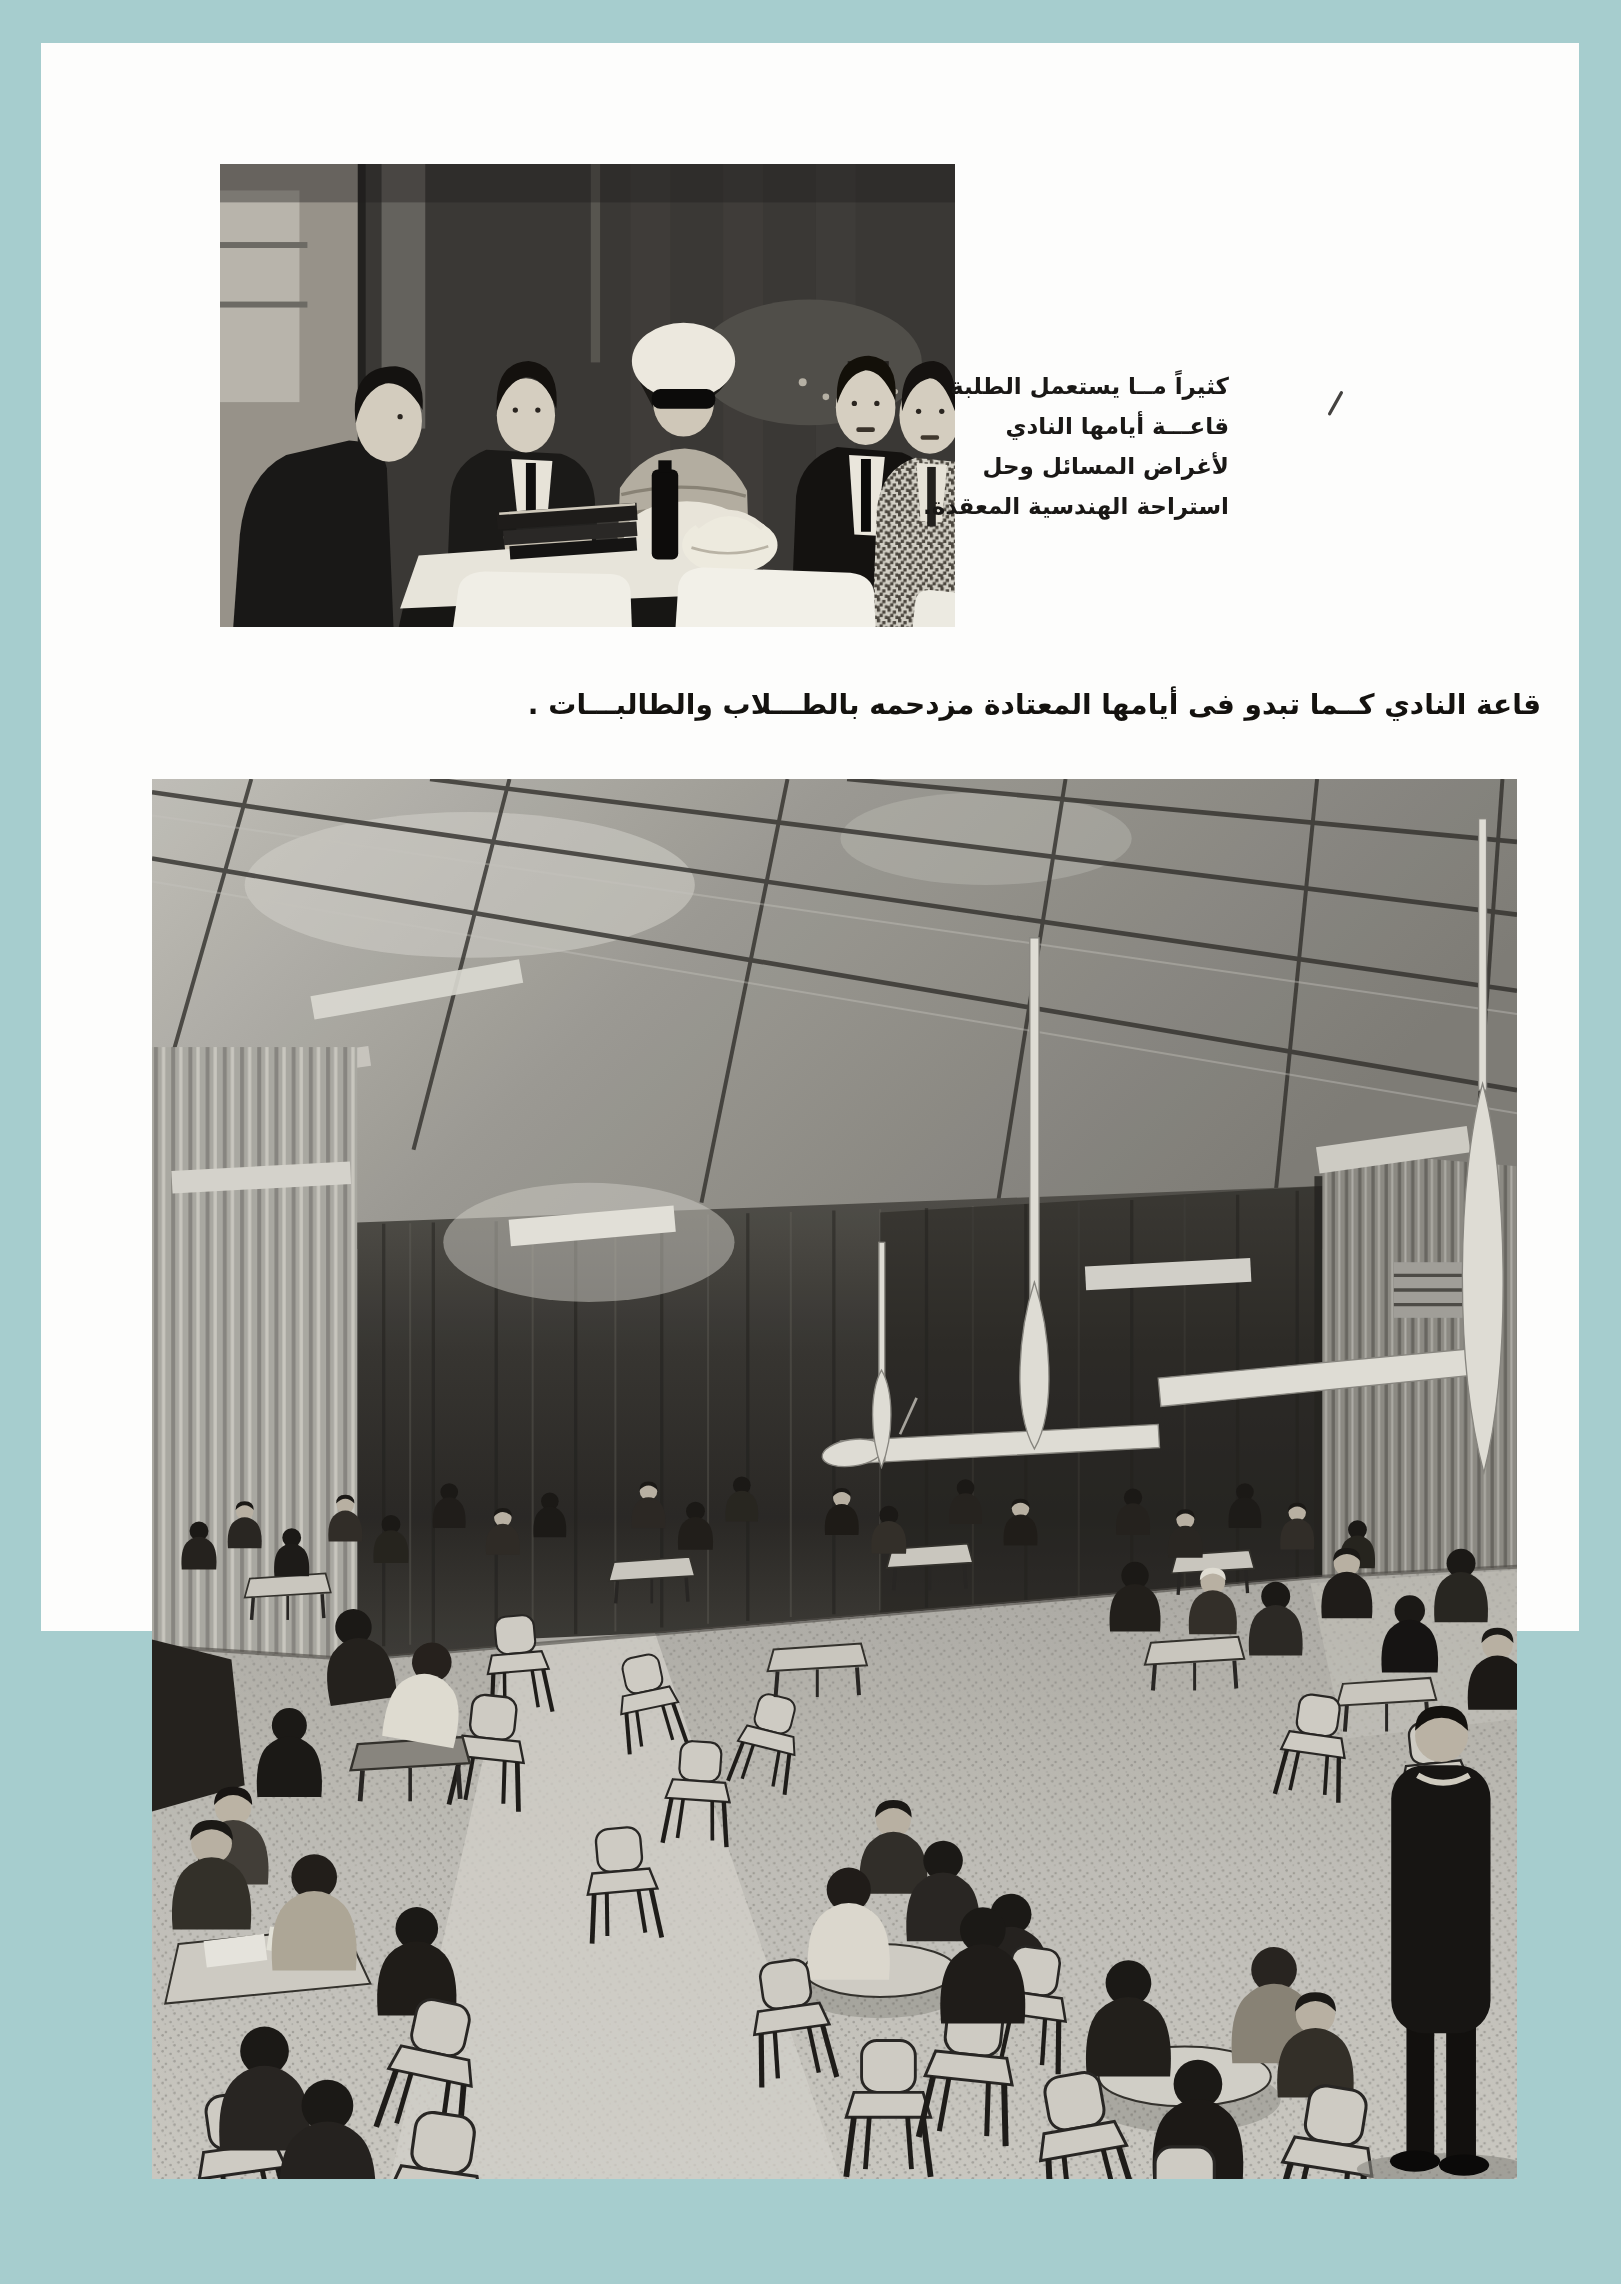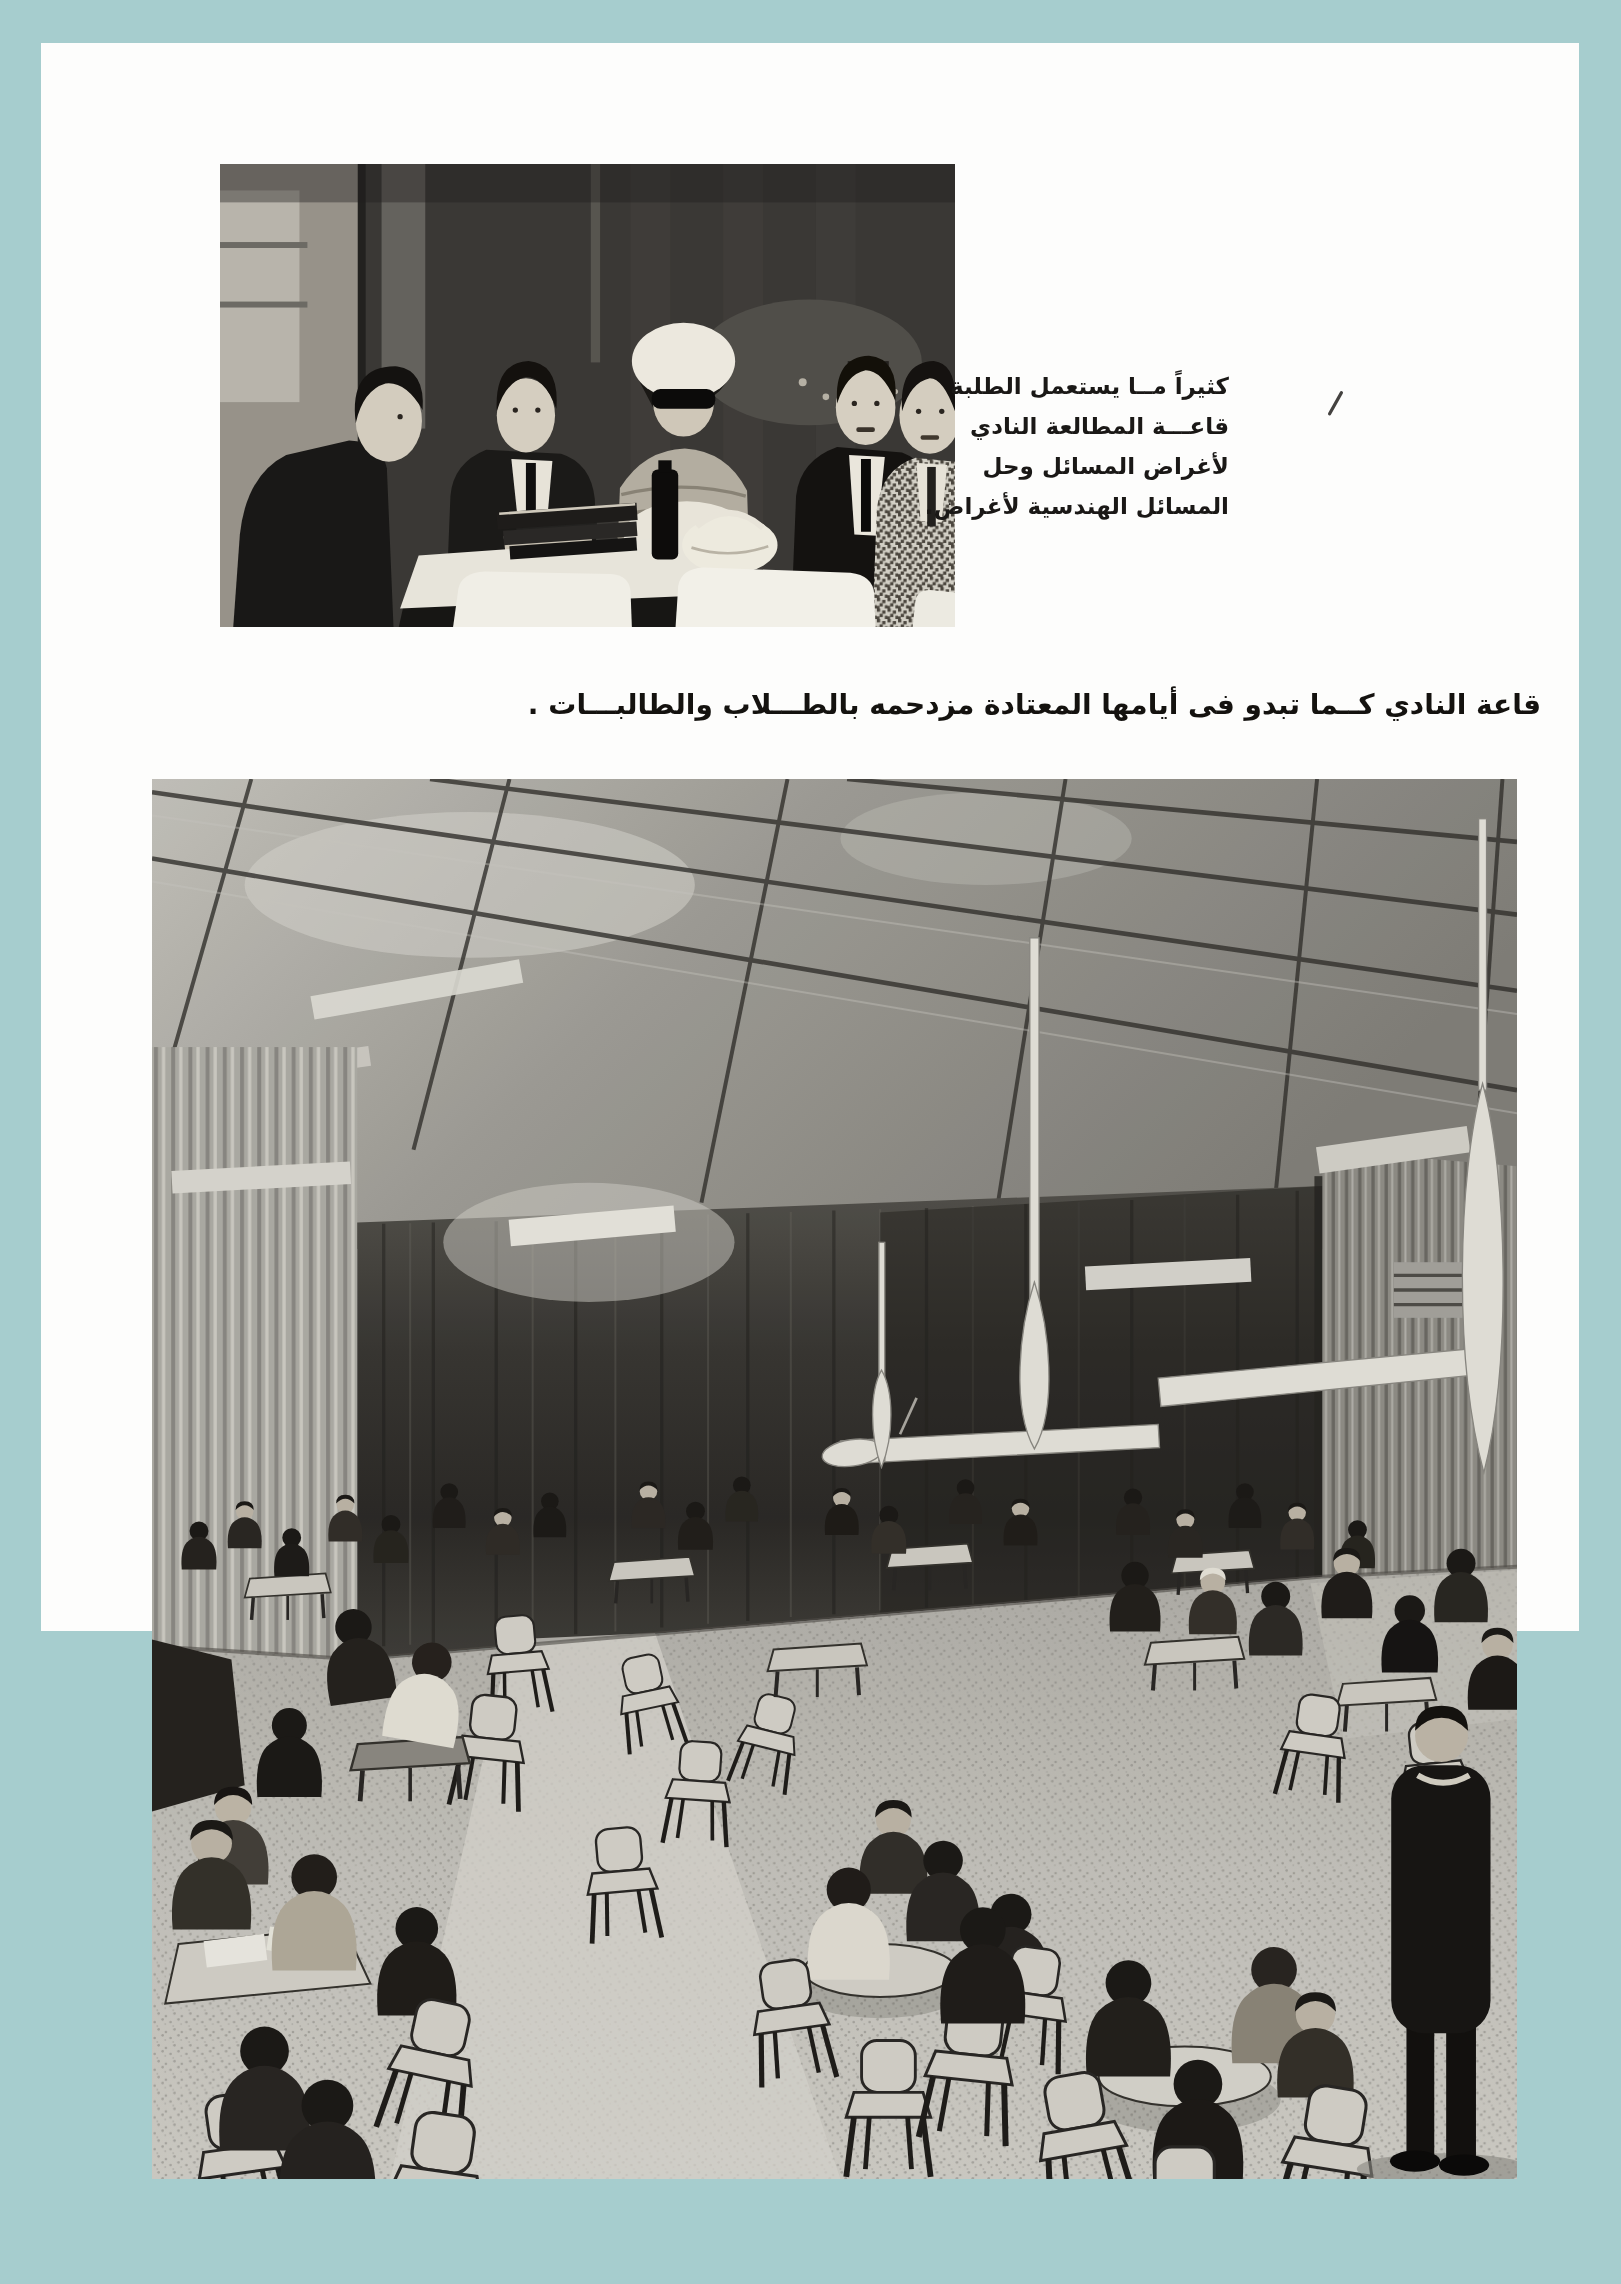--- a/index.html
+++ b/index.html
@@ -151,23 +151,23 @@
         <g>
           <path d="M352,700 L360,642 Q365,618 400,616 L590,620 Q618,622 620,646 L622,700 Z" fill="#f0eee6"></path>
           <path d="M688,700 L692,638 Q696,612 730,610 L952,618 Q986,622 988,650 L990,700 Z" fill="#f2f0e8"></path>
           <path d="M1046,700 L1050,662 Q1052,644 1072,644 L1110,648 L1110,700 Z" fill="#eceae1"></path>
         </g>
       </svg>
     </figure>
 
     <div class="side-caption">
       <div>كثيراً مــا يستعمل الطلبة</div>
-      <div>قاعـــة المطالعة النادي</div>
+      <div>قاعـــة أيامها النادي</div>
       <div>لأغراض المسائل وحل</div>
-      <div>المسائل الهندسية لأغراض.</div>
+      <div>استراحة الهندسية المعقدة.</div>
     </div>
 
     <svg class="stray-mark" viewBox="0 0 26 40">
       <path d="M4,36 Q12,22 22,4" stroke="#23211e" stroke-width="5" stroke-linecap="round" fill="none" opacity=".85"></path>
     </svg>
 
     <div class="hall-caption">قاعة النادي كــما تبدو فى أيامها المعتادة مزدحمه بالطـــلاب والطالبـــات .</div>
 
     <figure class="photo-hall">
       <svg viewBox="0 0 2062 2115" preserveAspectRatio="none">

